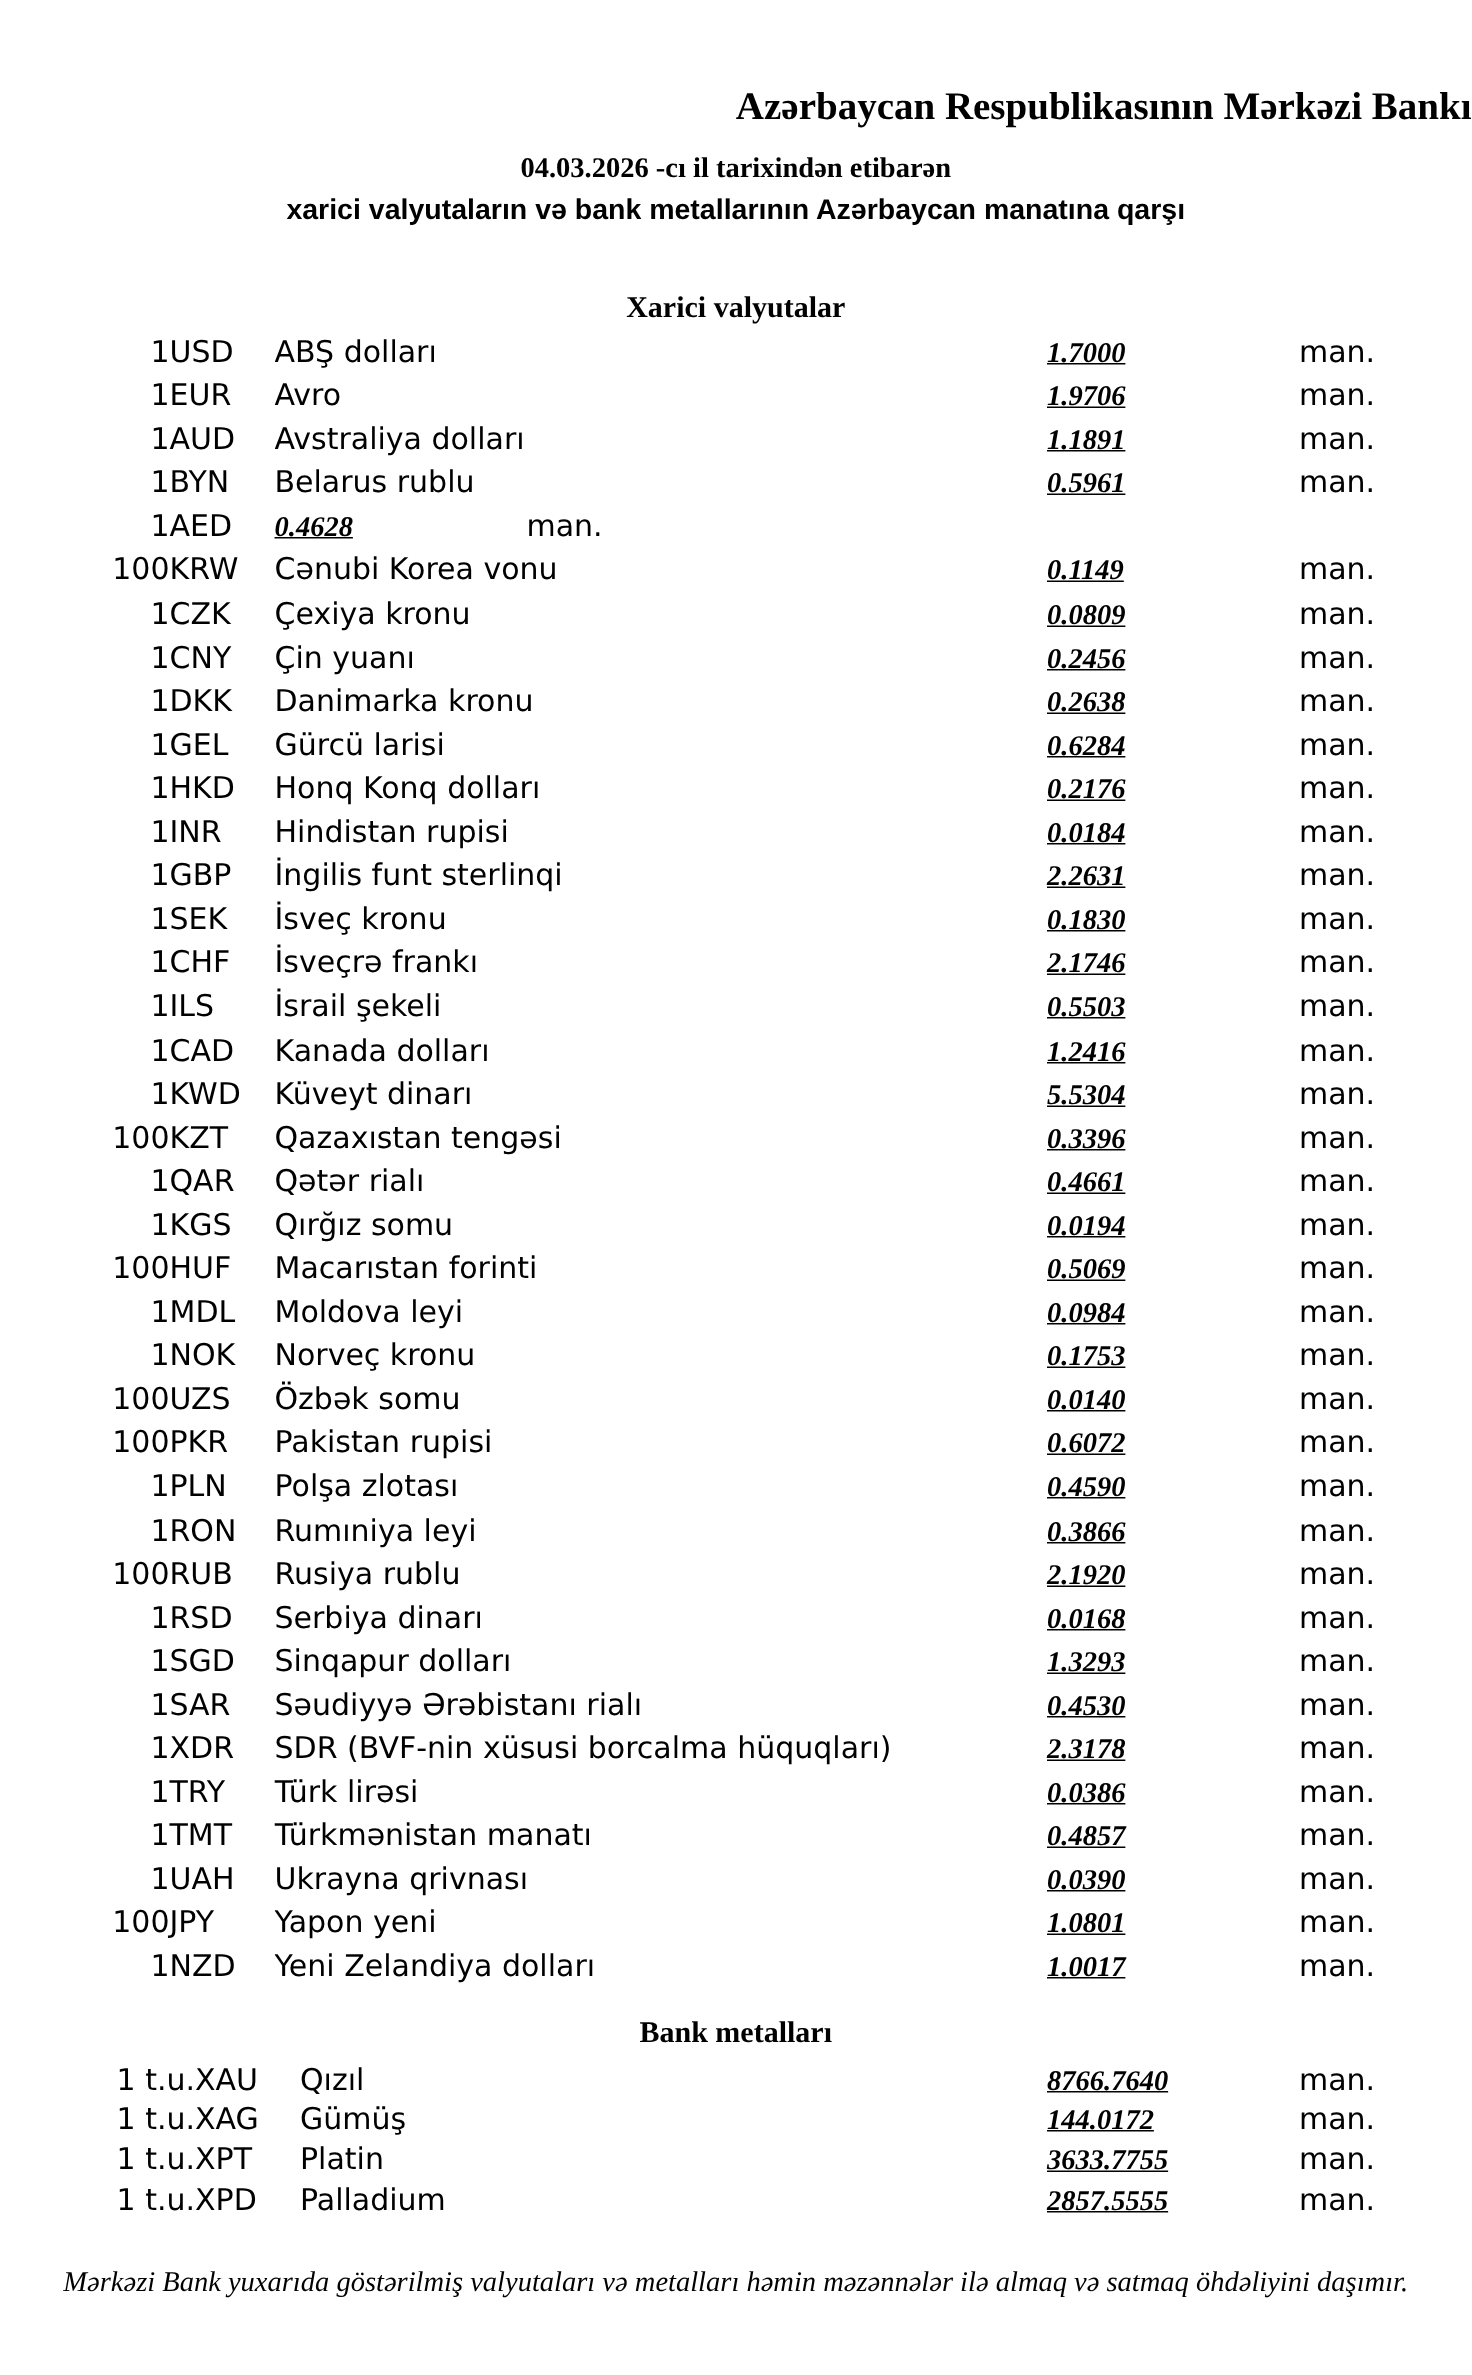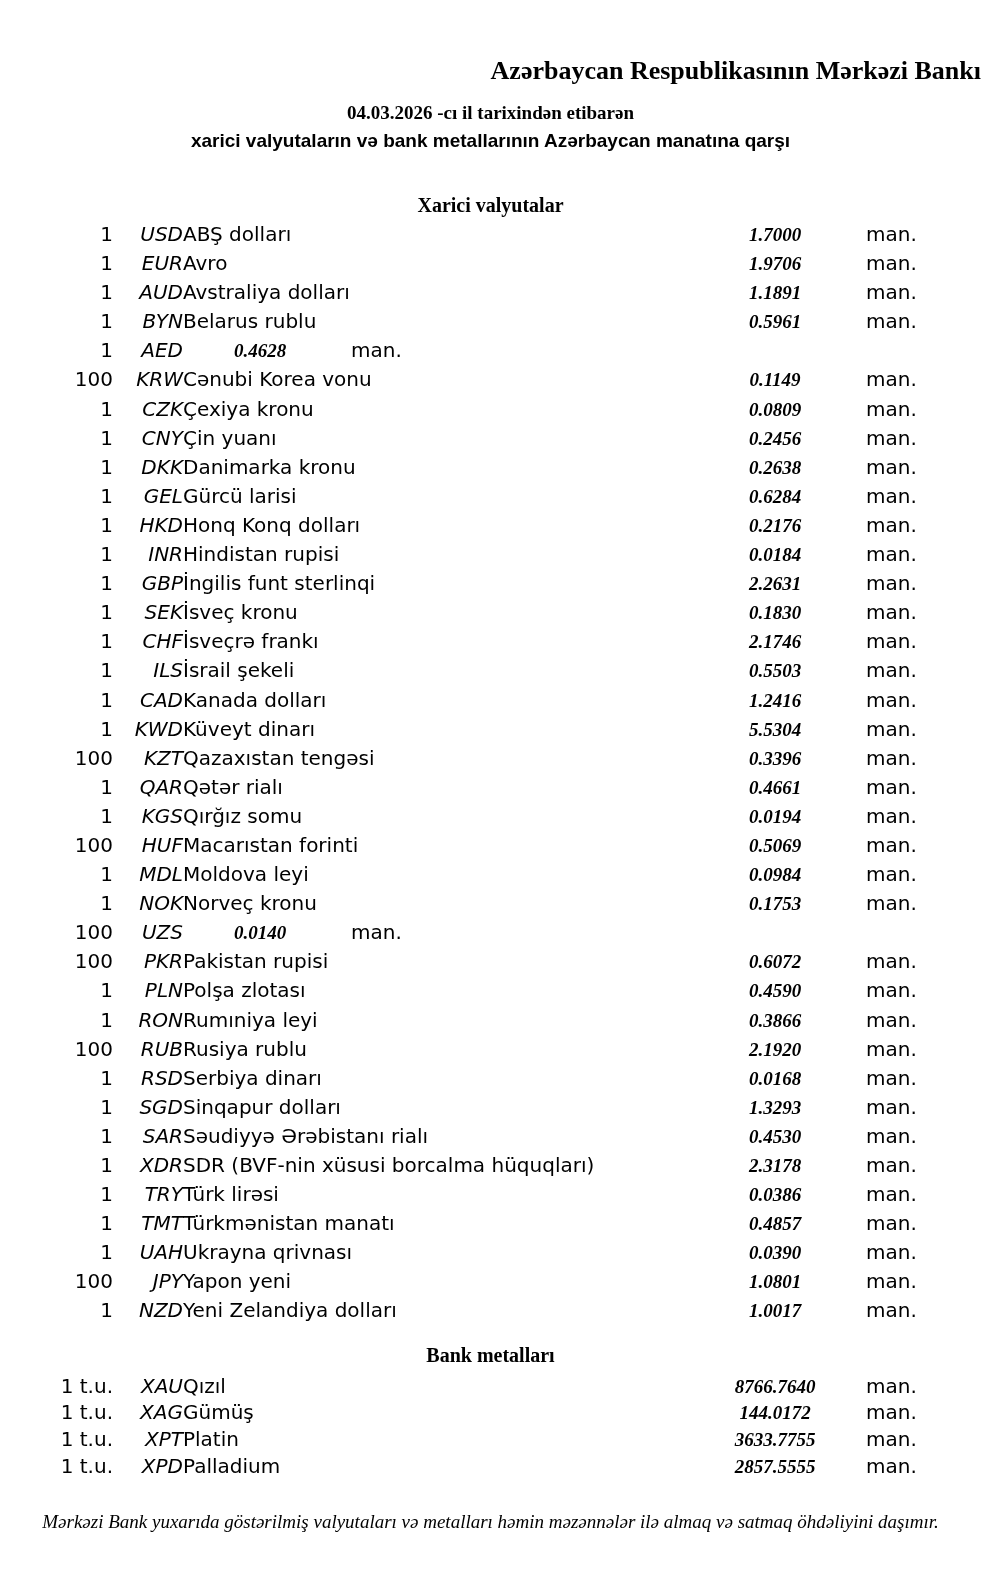--- a/index.html
+++ b/index.html
@@ -41,42 +41,43 @@
     font-weight: 700;
     font-size: 20px;
     line-height: 26px;
   }
   .heading-currencies { margin-top: 39px; }
   .heading-metals    { margin-top: 16px; }
   .rate-table {
     padding-right: 65px;
   }
   .currency-table { margin-top: 2px; }
-  .metals-table   { margin-top: 5px; }
+  .metals-table   { margin-top: 5px; padding-left: 17px; }
   .row {
     display: flex;
     align-items: baseline;
     height: 29.1px;
     line-height: 29.1px;
     font-size: 20px;
   }
   .metals-table .row {
     height: 26.9px;
     line-height: 26.9px;
   }
   .qty  { width: 113px; text-align: right; white-space: pre; }
-  .code { width: 70px;  text-align: right; font-style: italic; }
+  .code { width: 70px;  text-align: left; }
   .name { flex: 1; text-align: left; overflow: hidden; white-space: nowrap; }
   .rate {
     width: 154px;
-    text-align: center;
+    text-align: left;
     font-family: "Liberation Serif", serif;
     font-style: italic;
     font-weight: 700;
     font-size: 19px;
+    text-decoration: underline;
   }
   .unit { width: 50px; margin-left: 14px; text-align: left; }
   .footer-note {
     margin-top: 30px;
     text-align: center;
     font-family: "Liberation Serif", serif;
     font-style: italic;
     font-size: 19px;
     line-height: 24px;
   }
@@ -258,20 +259,21 @@
       <div class="row">
         <span class="qty">1</span>
         <span class="code">NOK</span>
         <span class="name">Norveç kronu</span>
         <span class="rate">0.1753</span>
         <span class="unit">man.</span>
       </div>
       <div class="row">
         <span class="qty">100</span>
         <span class="code">UZS</span>
+        <span class="name">Özbək somu</span>
         <span class="rate">0.0140</span>
         <span class="unit">man.</span>
       </div>
       <div class="row">
         <span class="qty">100</span>
         <span class="code">PKR</span>
         <span class="name">Pakistan rupisi</span>
         <span class="rate">0.6072</span>
         <span class="unit">man.</span>
       </div>

